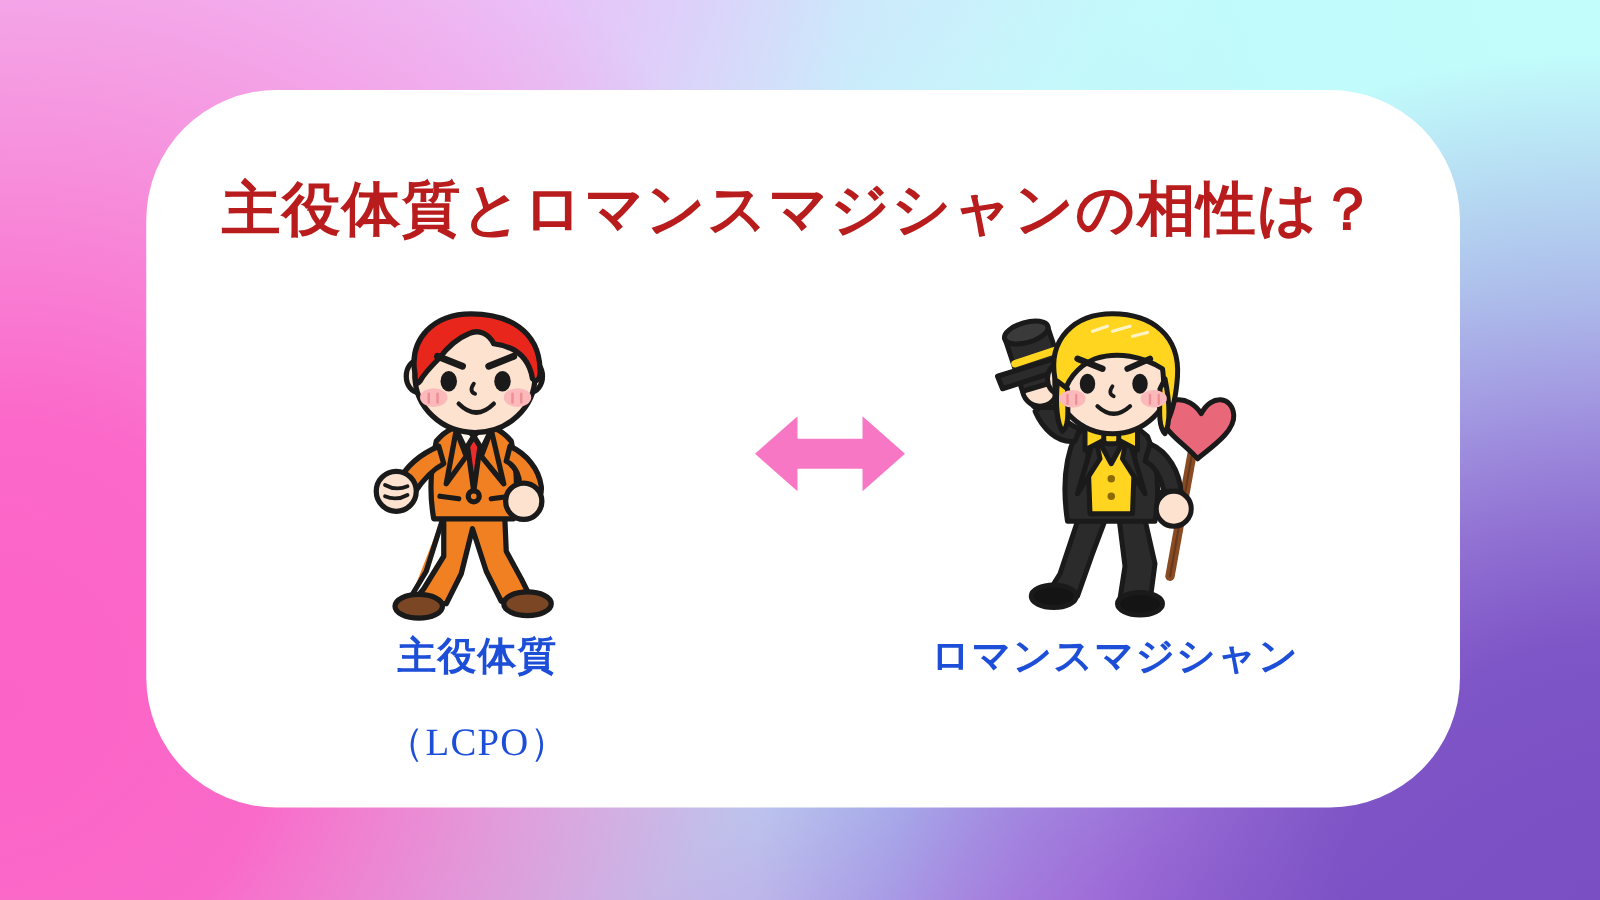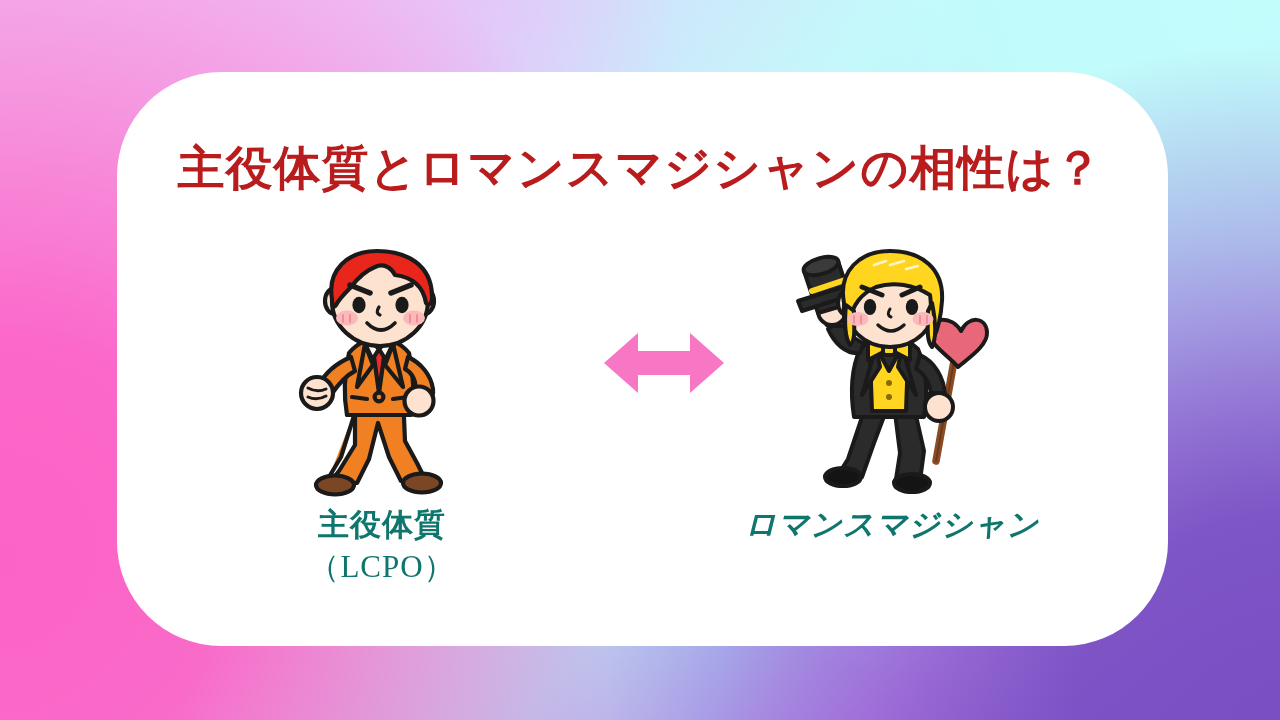--- a/index.html
+++ b/index.html
@@ -34,27 +34,27 @@
     letter-spacing:1px;
     color:#b91c1c;
     white-space:nowrap;
     font-family:"Liberation Serif", serif;
   }
 
   .pair { position:absolute; left:117px; top:240px; width:1051px; height:380px; }
 
   .fig { position:absolute; top:0; width:330px; text-align:center; }
   .fig.left  { left:100px; }
-  .fig.right { left:610px;font-style:italic; }
+  .fig.right { left:610px; }
 
   .art { height:260px; display:flex; align-items:flex-end; justify-content:center; }
 
-  .caption { margin-top:4px; color:#0f766e; font-family:"Liberation Serif", serif; }
+  .caption { margin-top:4px; color:#1d4ed8; font-family:"Liberation Serif", serif; }
   .caption .name { font-size:31px; font-weight:700; line-height:1.35; letter-spacing:1px; }
-  .caption .code { font-size:31px; font-weight:400; line-height:1.35; letter-spacing:1px; }
+  .caption .code { font-size:31px; font-weight:400; line-height:1.35; letter-spacing:1px;margin-top:27px; }
 
   .arrow { position:absolute; left:487px; top:92px; width:120px; height:62px; }
 </style>
 </head>
 <body>
 
 <div class="canvas">
 
   <div class="card"></div>
 

